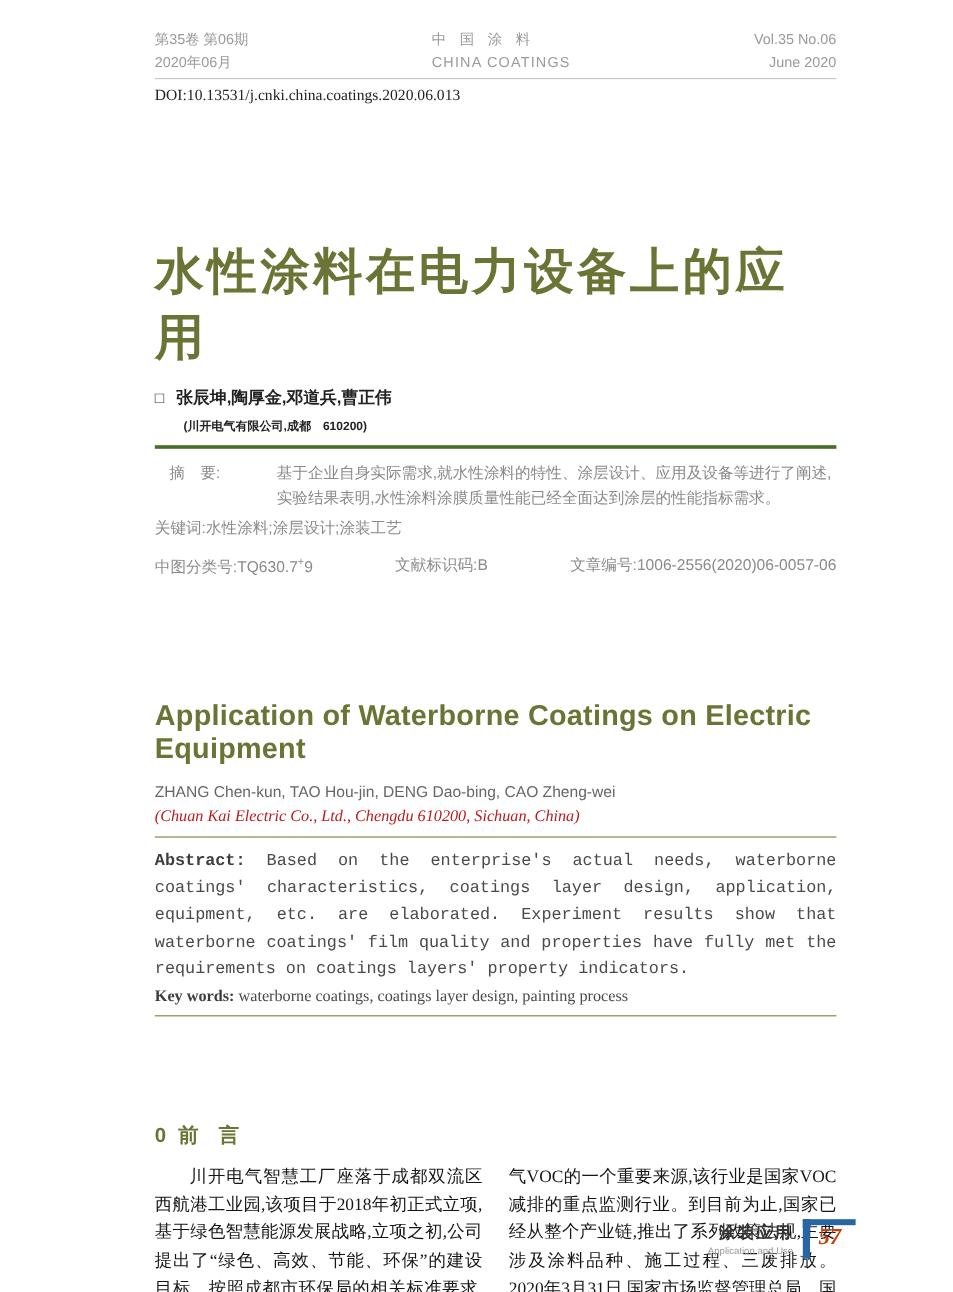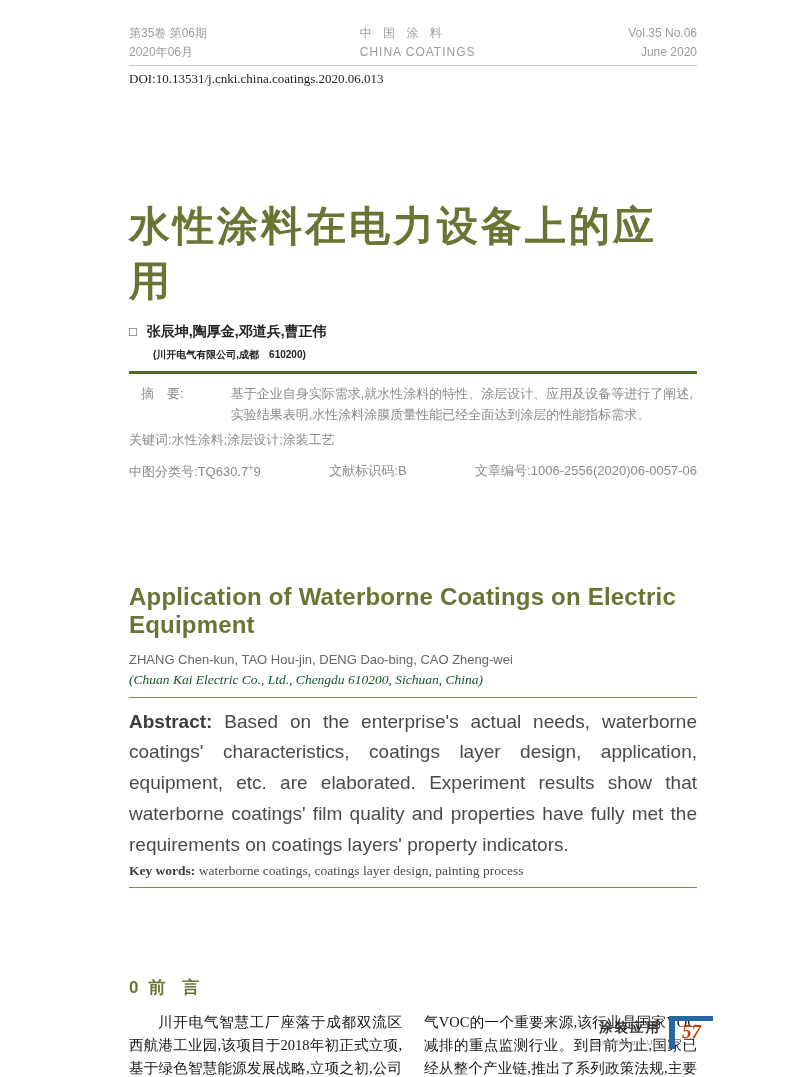--- a/index.html
+++ b/index.html
@@ -36,23 +36,23 @@
   .meta-abstract { display:flex; margin-left:12px;gap:41px; }
   .meta-abstract .lbl { white-space:nowrap; margin-right:6px; }
   .meta-keywords { margin-top:4px; }
   .meta-class-row { margin-top:10px; display:flex; justify-content:space-between; }
   sup { font-size:9px; }
 
   
   .en-block { margin-top:100px; }
   .en-title { font-size:24px; font-weight:bold; color:#6b7434; letter-spacing:0.2px; }
   .en-authors { margin-top:13px; font-size:13px; color:#666; }
-  .en-affil { margin-top:5px; font-size:13.5px; color:#14532d; font-style:italic; font-family:"Liberation Serif", serif; }
+  .en-affil { margin-top:5px; font-size:13.5px; color:#b91c1c; font-style:italic; font-family:"Liberation Serif", serif; }
   .rule-olive-thin { margin-top:9px; height:1px; background:#7d8c4a; }
-  .en-abstract { margin-top:9px; font-family:Liberation Sans, sans-serif; font-size:19px;
+  .en-abstract { margin-top:9px; font-family:Liberation Mono, monospace; font-size:14px;
     color:#4a4a4a; line-height:1.62; text-align:justify; }
   .en-abstract .lbl, .en-keywords .lbl { font-weight:bold; color:#3d3d3d; }
   .en-keywords { margin-top:2px; font-family:"Liberation Serif", serif; font-size:13.5px; color:#4a4a4a; }
   .rule-olive-thin2 { margin-top:8px; height:1px; background:#7d8c4a; }
 
   
   .body-block { margin-top:88px; }
   .section-heading { color:#6b7434; font-size:17px; font-weight:bold; letter-spacing:6px; }
   .section-heading .num { margin-right:10px; letter-spacing:0; }
   .columns { margin-top:12px; display:flex; gap:22px; }

